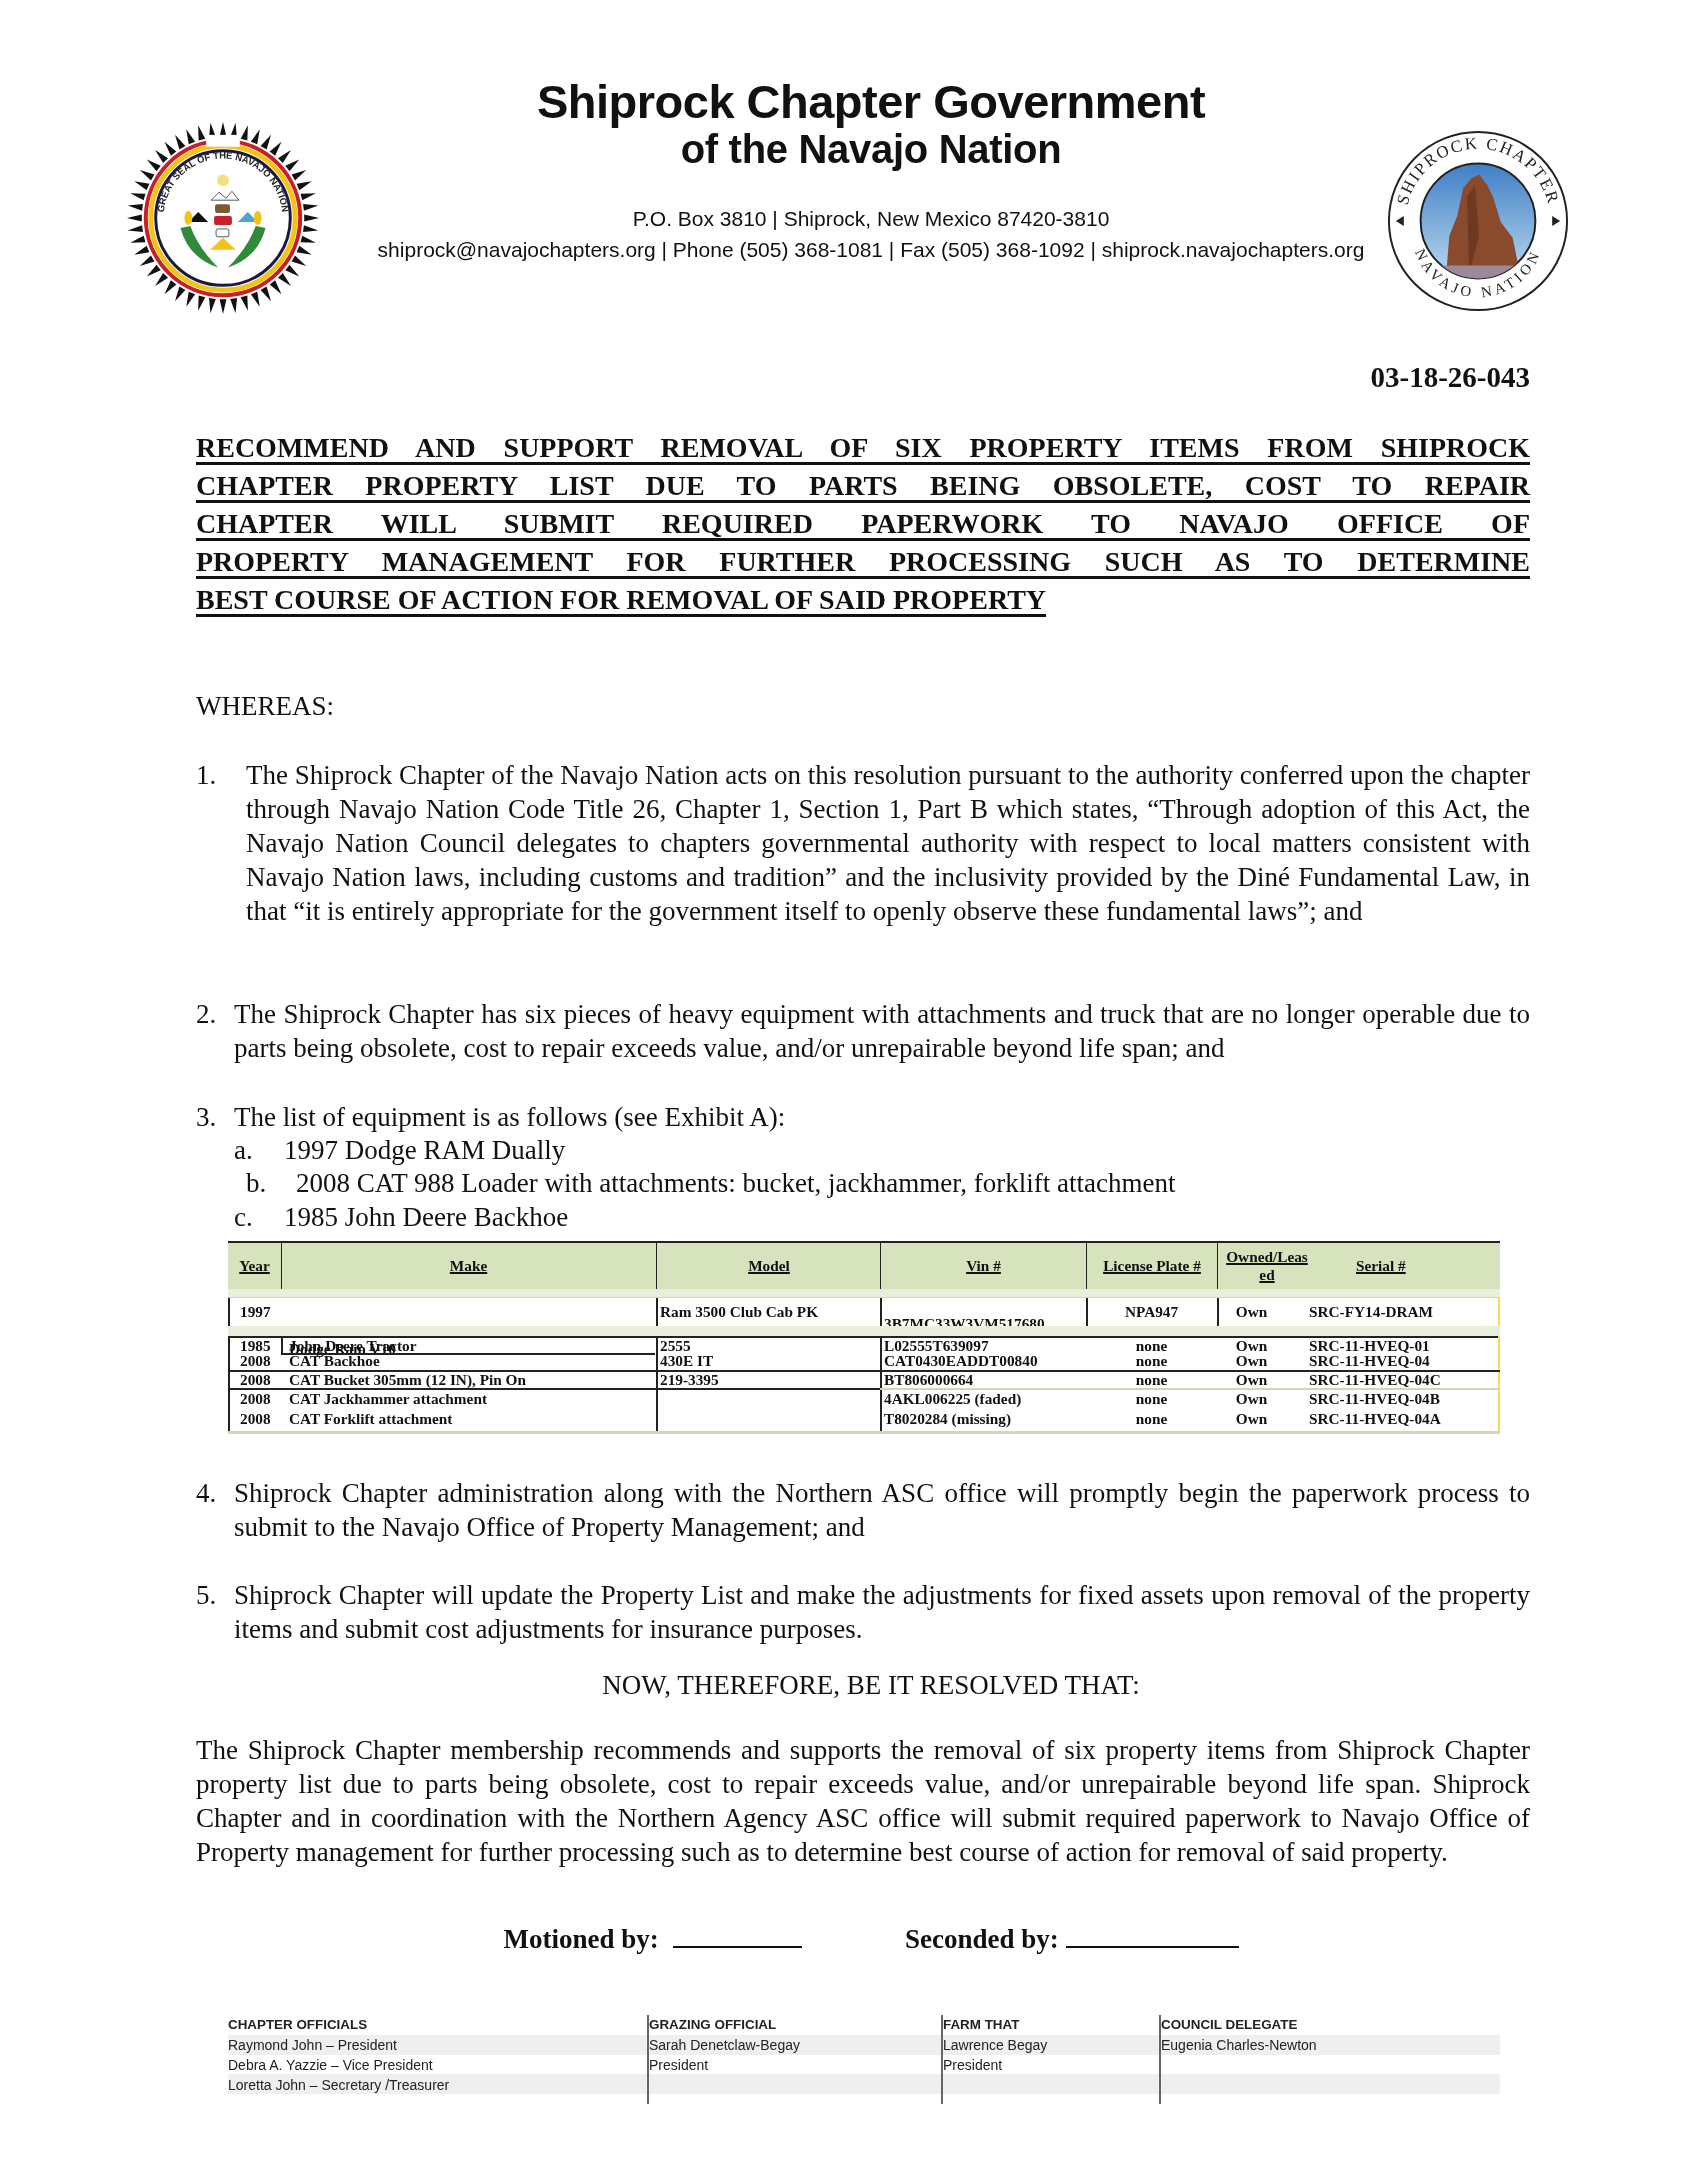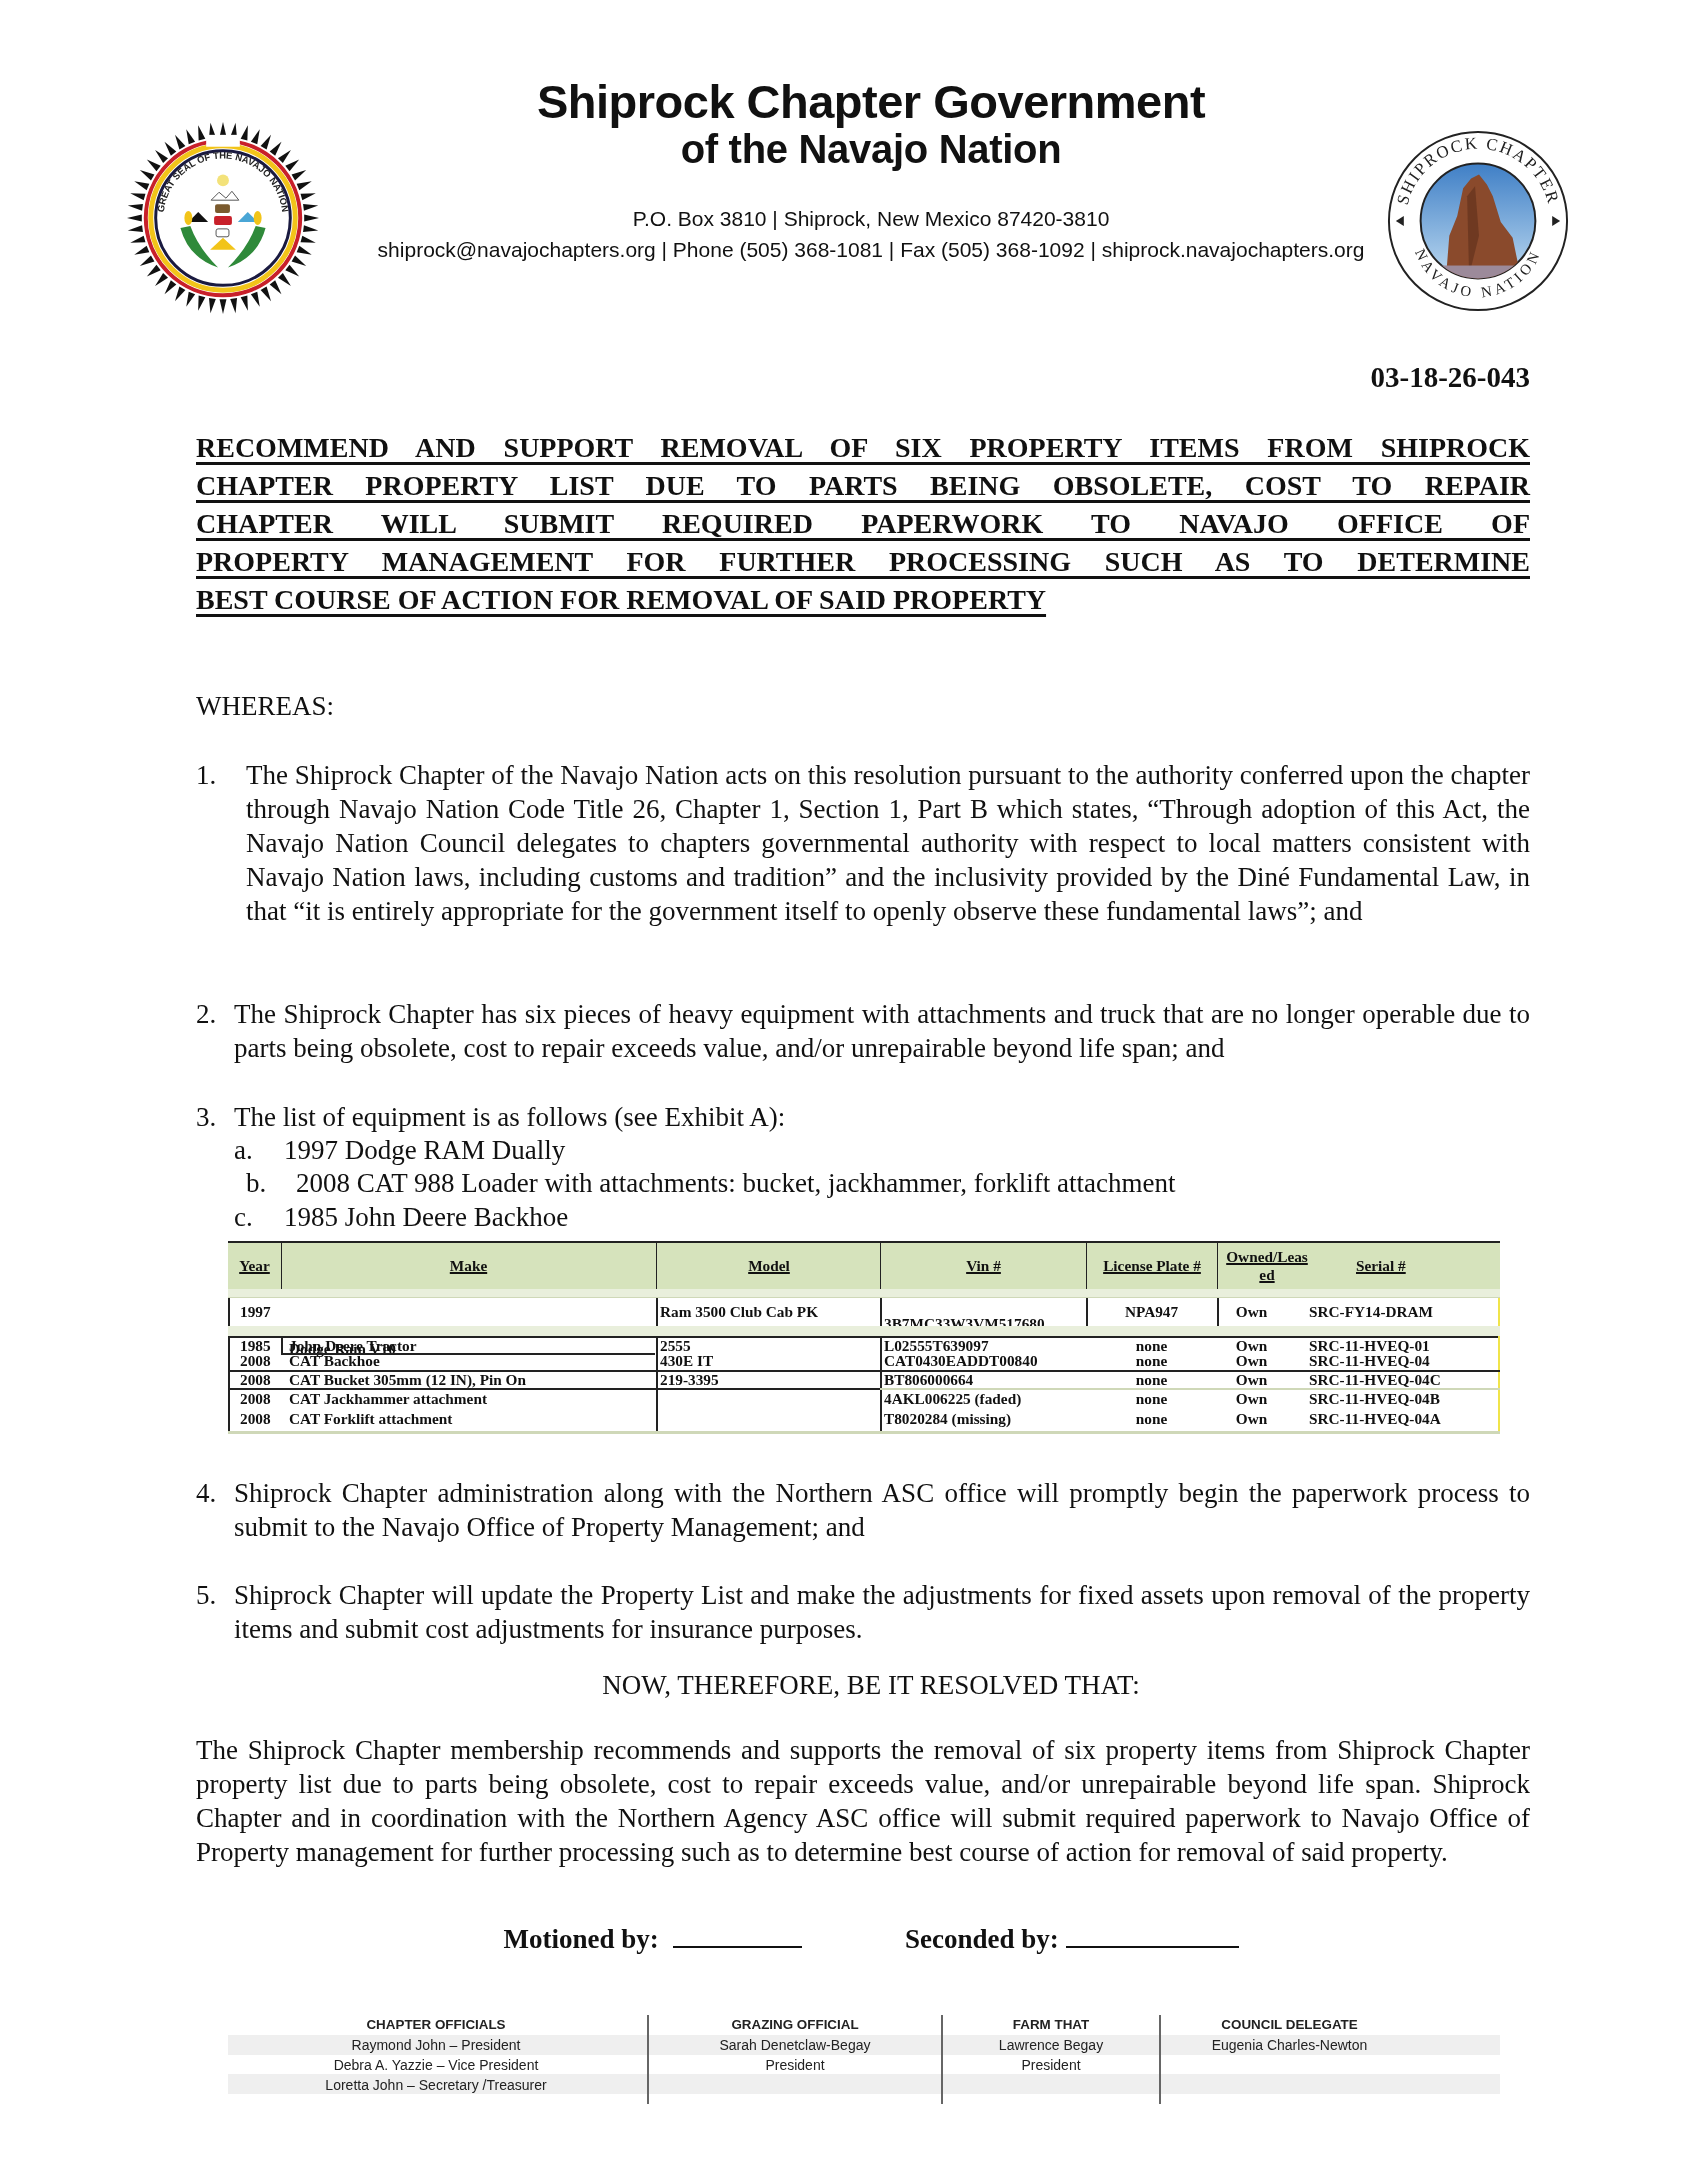--- a/index.html
+++ b/index.html
@@ -54,21 +54,21 @@
   #resolved-heading { left: 0; width: 1742px; top: 1670px; text-align: center; font-size: 27px; }
   #resolution-body { left: 196px; width: 1334px; top: 1733px; text-align: justify; }
   #resolution-body.last-left { text-align-last: left; }
 
   #signature { left: 0; width: 1742px; top: 1924px; text-align: center; font-size: 27px; font-weight: bold; }
   #signature .blank { display: inline-block; border-bottom: 2.5px solid #111; vertical-align: baseline; height: 22px; }
 
   
   #officials { left: 228px; top: 2015px; width: 1272px; height: 89px; font-family: "Liberation Sans", "DejaVu Sans", sans-serif; font-size: 14px; color: #222; }
   #officials .band { position: absolute; left: 0; width: 1272px; height: 20px; background: #efefef; }
-  #officials .col { position: absolute; top: 0; height: 89px; text-align: center; }
+  #officials .col { position: absolute; top: 0; height: 89px; text-align: left; }
   #officials .col .h { height: 20px; line-height: 20px; font-weight: bold; font-size: 13.4px; }
   #officials .col .n { height: 20px; line-height: 20px; }
   #officials .sep { position: absolute; top: 0; width: 2px; height: 89px; background: #666; }
 </style>
 </head>
 <body>
 
 <div id="seal-left" class="abs">
   <svg width="208" height="198" viewBox="0 0 210 200">
     <g id="seal-spikes" transform="translate(105,100)">

